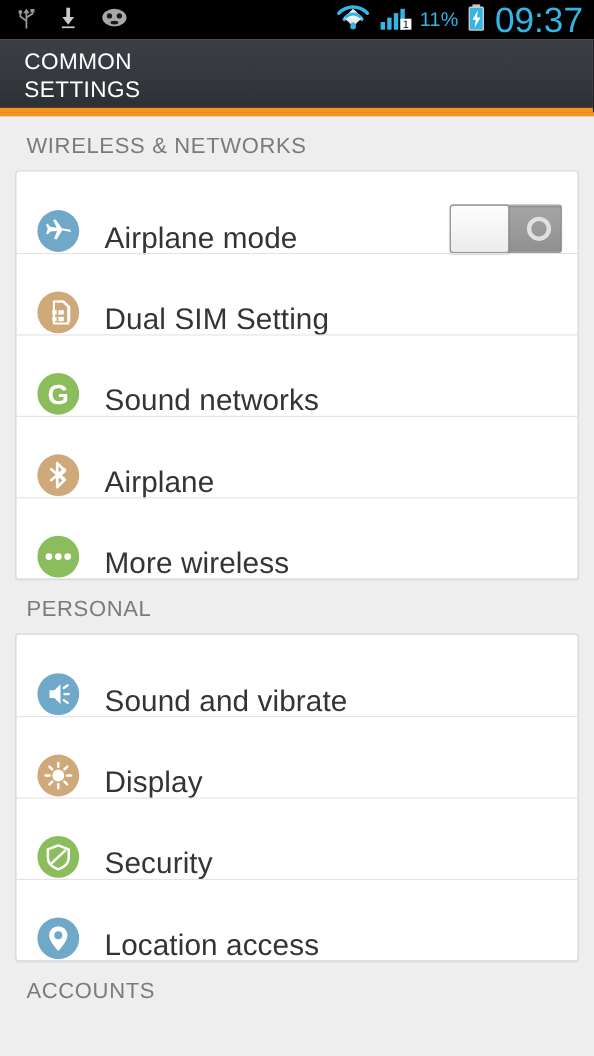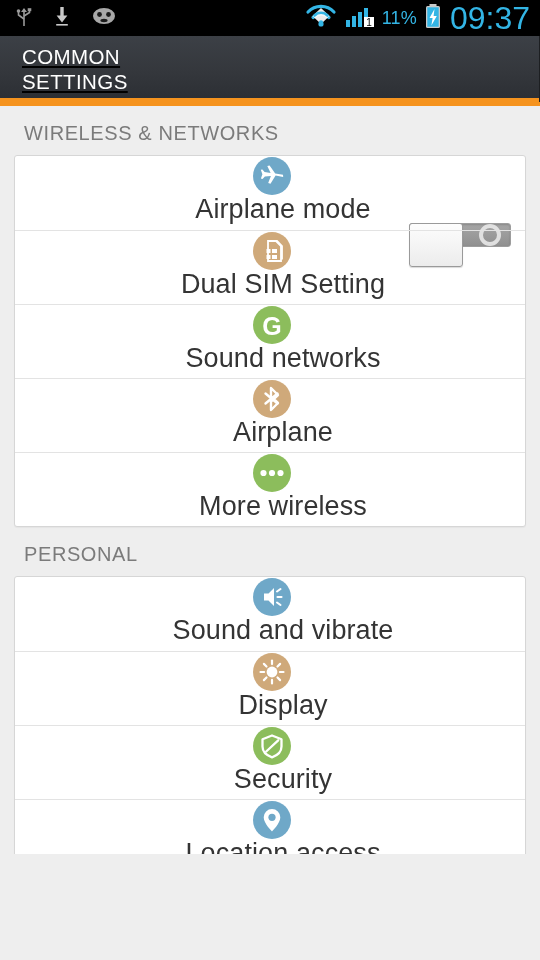--- a/index.html
+++ b/index.html
@@ -21,21 +21,21 @@
   .sb-left { display:flex; align-items:center; gap:18px; }
   .sb-right { margin-left:auto; display:flex; align-items:center; gap:7px; }
   .sb-icon { display:block; }
   .sb-text {
     color:#33b5e5; font-size:18px; letter-spacing:0.2px;
     font-family:"Liberation Sans", sans-serif; line-height:1;
   }
   .sb-clock { color:#33b5e5; font-size:32px; line-height:1; padding-left:1px; }
 
   
-  .tabs { height:66px; display:flex; background:#fca5a5;text-decoration:underline; }
+  .tabs { height:66px; display:flex; background:#fca5a5; }
   .tab {
     flex:1; display:flex; align-items:center; justify-content:center;
     color:#ffffff; text-align:center;
     font-size:20.5px; line-height:25px; letter-spacing:0.4px;
     position:relative;
   }
   .tab-common {
     background:linear-gradient(to bottom,#3c4046 0%,#34373c 55%,#2b2e33 100%);
     justify-content:flex-start; padding-left:22px; text-align:left;
     border-right:1px solid #1d1f22;
@@ -44,36 +44,35 @@
     background:linear-gradient(to bottom,#2f3237 0%,#27292e 60%,#1e2024 100%);
   }
   .tab::after {
     content:""; position:absolute; left:0; right:0; bottom:0; height:4px;
   }
   .tab-common::after { background:#f5931e; }
   .tab-all::after    { background:#f5931e; height:7px; }
   .tabs-underline { height:4px; background:#f5931e; width:100%; }
 
   
-  .content { background:#eeeeee; height:748px; overflow:hidden; padding-bottom:2px; }
+  .content { background:#eeeeee; height:854px; overflow:hidden; padding-bottom:2px; }
   .section-header {
     color:#7b7b7b; font-size:20px; letter-spacing:0.6px;
     padding:16px 0 10px 24px;
   }
   .card {
     margin:0 14px; background:#ffffff;
     border:1px solid #d6d6d6; border-radius:3px;
     box-shadow:0 1px 1px rgba(0,0,0,0.04);
   }
   .row {
-    display:flex; align-items:center;
+    display:flex; align-items:flex-end;
     height:74px; padding:0 14px 0 18px;
     border-top:1px solid #e3e3e3;
     position:relative;
-    flex-direction:column;
   }
   .row:first-child { border-top:none; }
   .row-icon { width:40px; height:40px; flex:0 0 40px; }
   .row-label {
     margin-left:22px; color:#343434;
     font-size:27px; line-height:1; letter-spacing:0.1px;
     flex:1; white-space:nowrap;
   }
 
   

